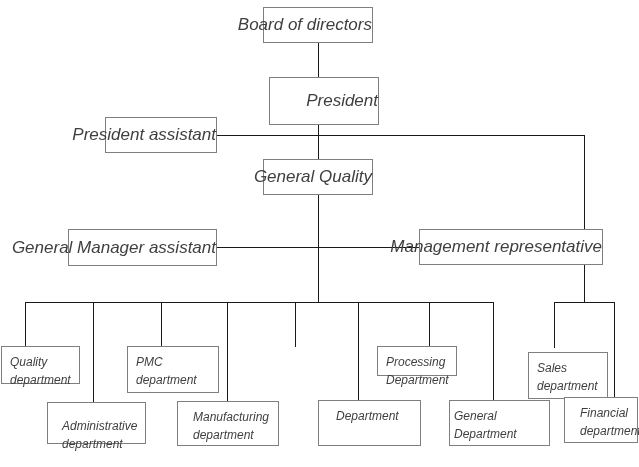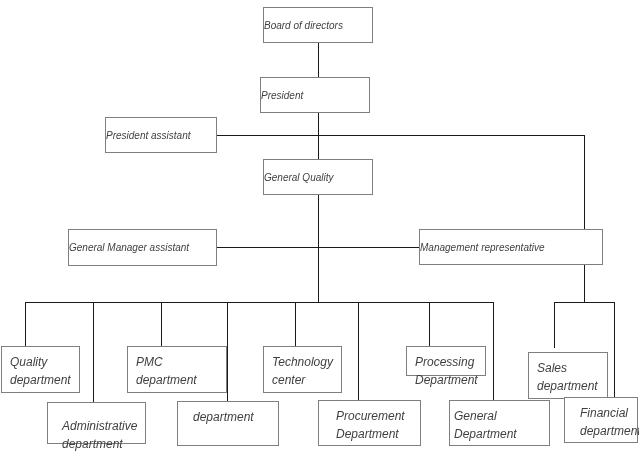--- a/index.html
+++ b/index.html
@@ -19,23 +19,23 @@
   .node{
     position:absolute;
     box-sizing:border-box;
     border:1px solid var(--box-border);
     background:var(--background);
     color:var(--text);
     font-style:italic;
     z-index:2;
   }
   .node.center{
-    display:flex;align-items:center;justify-content:flex-start;
+    display:flex;align-items:center;justify-content:flex-end;
     text-align:center;
-    font-size:10px;
+    font-size:17px;
     white-space:nowrap;
   }
   .node.two{
     font-size:12px;
     line-height:18px;
     padding:6px 4px 0 8px;
   }
   .node.two .l1,.node.two .l2{display:block;}
   .hline,.vline{position:absolute;background:var(--line);z-index:1;}
   .hline{height:1px;}
@@ -61,66 +61,62 @@
   <div class="vline" style="left:358px;top:302px;height:98px"></div>
   <div class="vline" style="left:429px;top:302px;height:45px"></div>
   <div class="vline" style="left:493px;top:302px;height:98px"></div>
   <div class="hline" style="left:554px;top:302px;width:61px"></div>
   <div class="vline" style="left:554px;top:302px;height:46px"></div>
   <div class="vline" style="left:614px;top:302px;height:95px"></div>
 
   <div class="node center" style="left:263px;top:7px;width:110px;height:36px">
     <span>Board of directors</span>
   </div>
-  <div class="node center" style="left:260px;top:77px;width:110px;height:36px">
+  <div class="node center" style="left:269px;top:77px;width:110px;height:48px">
     <span>President</span>
   </div>
   <div class="node center" style="left:105px;top:117px;width:112px;height:36px">
     <span>President assistant</span>
   </div>
   <div class="node center" style="left:263px;top:159px;width:110px;height:36px">
     <span>General Quality</span>
   </div>
   <div class="node center" style="left:68px;top:229px;width:149px;height:37px">
     <span>General Manager assistant</span>
   </div>
   <div class="node center" style="left:419px;top:229px;width:184px;height:36px">
     <span>Management representative</span>
   </div>
 
-  <div class="node two" style="left:1px;top:346px;width:79px;height:47px">
+  <div class="node two" style="left:1px;top:346px;width:79px;height:38px">
     <span class="l1">Quality</span>
     <span class="l2">department</span>
   </div>
-  <div class="node two" style="left:127px;top:346px;width:100px;height:47px">
+  <div class="node two" style="left:127px;top:346px;width:92px;height:47px">
     <span class="l1">PMC</span>
     <span class="l2">department</span>
   </div>
-  <div class="node two" style="left:263px;top:346px;width:79px;height:47px">
-    <span class="l1">Technology</span>
-    <span class="l2">center</span>
-  </div>
-  <div class="node two" style="left:406px;top:346px;width:80px;height:30px">
+  <div class="node two" style="left:377px;top:346px;width:80px;height:30px">
     <span class="l1">Processing</span>
     <span class="l2">Department</span>
   </div>
   <div class="node two" style="left:528px;top:352px;width:80px;height:47px">
     <span class="l1">Sales</span>
     <span class="l2">department</span>
   </div>
 
   <div class="node two" style="left:47px;top:402px;width:99px;height:42px;padding-top:14px;padding-left:14px">
     <span class="l1">Administrative</span>
     <span class="l2">department</span>
   </div>
   <div class="node two" style="left:177px;top:401px;width:102px;height:45px;padding-left:15px">
+    <span class="l1">Manufacturing</span>
     <span class="l2">department</span>
   </div>
   <div class="node two" style="left:318px;top:400px;width:103px;height:46px;padding-left:17px">
-    <span class="l1">Procurement</span>
     <span class="l2">Department</span>
   </div>
   <div class="node two" style="left:449px;top:400px;width:101px;height:46px;padding-left:4px">
     <span class="l1">General</span>
     <span class="l2">Department</span>
   </div>
   <div class="node two" style="left:564px;top:397px;width:74px;height:46px;padding-left:15px">
     <span class="l1">Financial</span>
     <span class="l2">department</span>
   </div>

